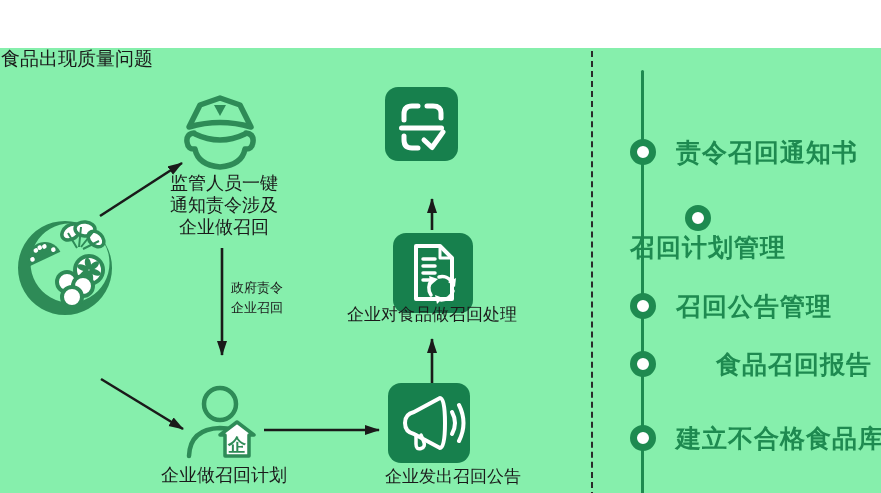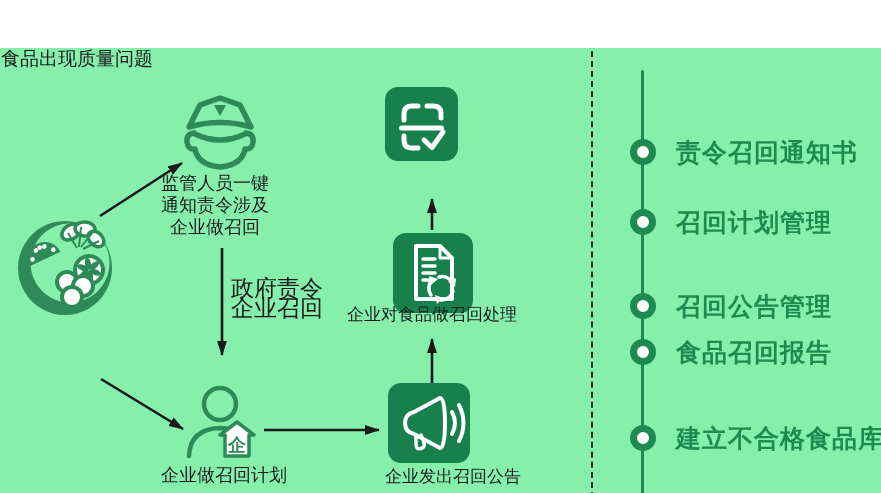--- a/index.html
+++ b/index.html
@@ -9,22 +9,22 @@
     margin-top:48px;
   }
   .abs{position:absolute;}
   svg{display:block;}
   .arrows{position:absolute;left:0;top:0;pointer-events:none;}
   .lbl{
     position:absolute;color:#1a1a1a;font-size:17px;line-height:21px;
     text-align:center;white-space:pre-line;font-weight:500;
   }
   .lbl-food{left:0;top:288;width:154;font-size:19px;width:154px;}
-  .lbl-regulator{left:137px;top:124px;width:156px;font-size:18px;line-height:22px;}
-  .lbl-gov{left:231px;top:230px;text-align:right;font-size:23px;line-height:20px;}
+  .lbl-regulator{left:146px;top:124px;width:156px;font-size:18px;line-height:22px;}
+  .lbl-gov{left:231px;top:230px;text-align:right;font-size:13px;line-height:20px;}
   .lbl-plan{left:146px;top:416px;width:156px;font-size:18px;}
   .lbl-announce{left:372px;top:418px;width:162px;}
   .lbl-process{left:337px;top:256px;width:190px;}
   .lbl-scan{left:288px;top:124px;width:281px;}
   .divider-dashed{
     position:absolute;left:591px;top:3px;height:487px;width:0;
     border-left:2px dashed #2a2a2a;
   }
   .tl-line{
     position:absolute;left:641px;top:22px;width:3px;height:443px;
@@ -165,29 +165,29 @@
   </svg>
 
   <div class="divider-dashed"></div>
 
   <div class="tl-line"></div>
 
   <div class="tl-item" style="top:87px;align-items:center;">
     <span class="tl-bullet"></span>
     <span class="tl-label">责令召回通知书</span>
   </div>
-  <div class="tl-item" style="top:157px;">
+  <div class="tl-item" style="top:157px;flex-direction:column;">
     <span class="tl-bullet"></span>
     <span class="tl-label">召回计划管理</span>
   </div>
   <div class="tl-item" style="top:241px;">
     <span class="tl-bullet"></span>
     <span class="tl-label">召回公告管理</span>
   </div>
-  <div class="tl-item" style="top:287px;">
+  <div class="tl-item" style="top:299px;gap:40px;">
     <span class="tl-bullet"></span>
     <span class="tl-label">食品召回报告</span>
   </div>
   <div class="tl-item" style="top:373px;">
     <span class="tl-bullet"></span>
     <span class="tl-label">建立不合格食品库</span>
   </div>
 
 </div>
 

